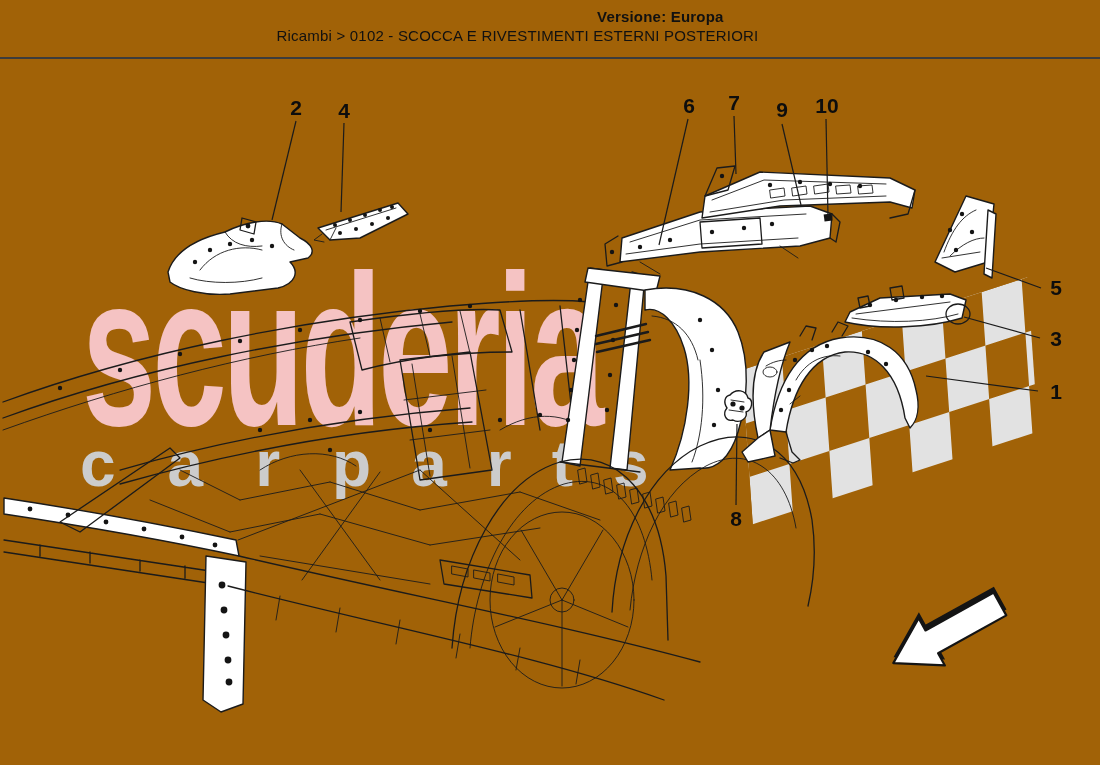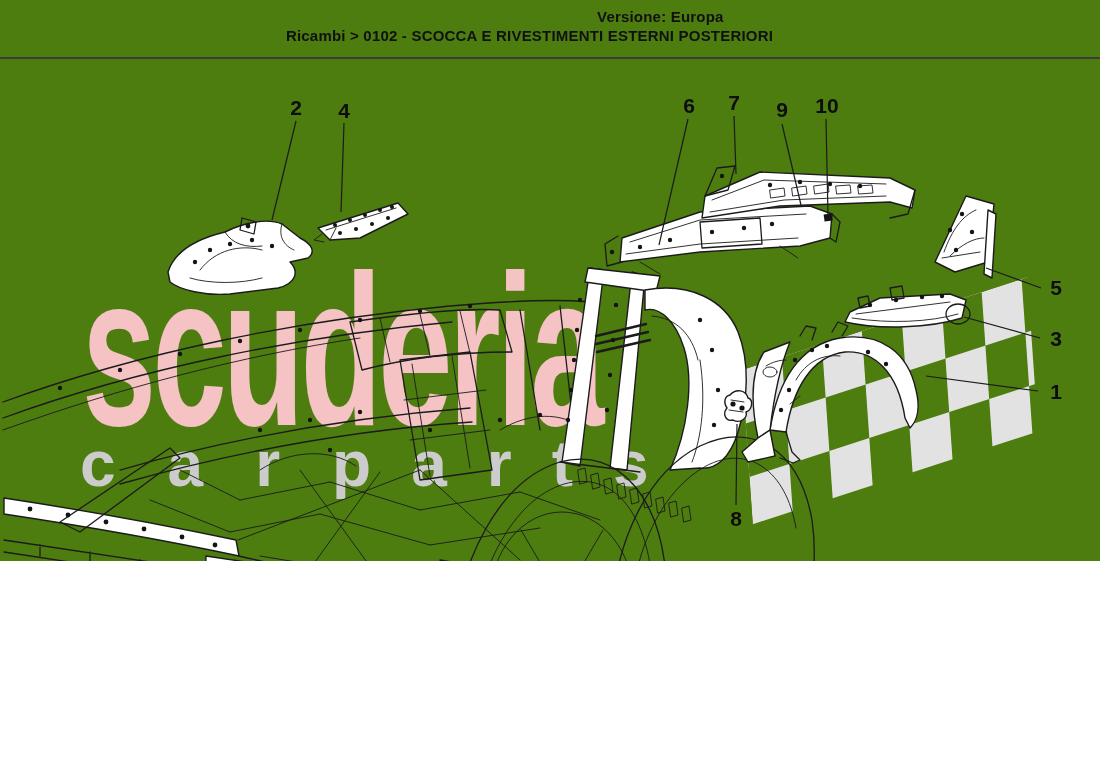--- a/index.html
+++ b/index.html
@@ -1,26 +1,26 @@
 <!DOCTYPE html>
 <html><head>
 <meta charset="utf-8">
 <style>
   html,body{margin:0;padding:0;background:#ffffff;}
   .stage{
-    position:relative;width:1100px;height:561px;background:#4d7c0f;overflow:hidden;
+    position:relative;width:1100px;height:765px;background:#a16207;overflow:hidden;
     font-family:"Liberation Sans", sans-serif;
   }
   .hdr-version{
     position:absolute;top:8px;left:597px;width:300px;
     font-size:15px;font-weight:bold;color:#111;letter-spacing:.2px;
   }
   .hdr-breadcrumb{
     position:absolute;top:27px;left:0;width:1035px;text-align:center;
-    font-size:15px;font-weight:bold;color:#111;letter-spacing:.2px;margin-left:12px;
+    font-size:15px;font-weight:normal;color:#111;letter-spacing:.2px;
   }
   .hdr-divider{
     position:absolute;top:57px;left:0;width:1100px;height:2px;background:#3c3c3c;
   }
   .wm-brand{
     position:absolute;left:82px;top:243px;
     font-size:215px;font-weight:bold;line-height:1;color:var(--brand,#f5c3c3);
     transform:scaleX(.62);transform-origin:left top;letter-spacing:-6px;white-space:nowrap;
   }
   .wm-sub{

